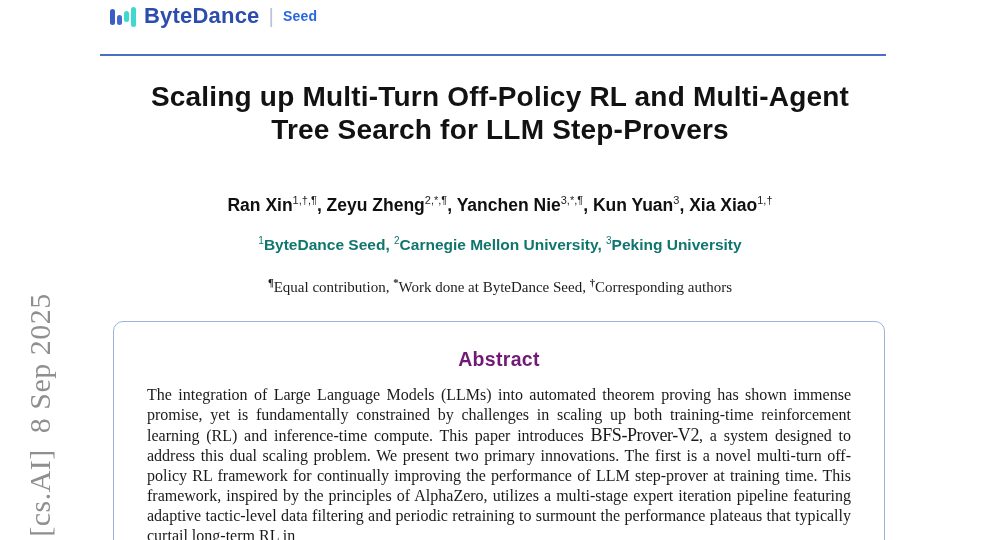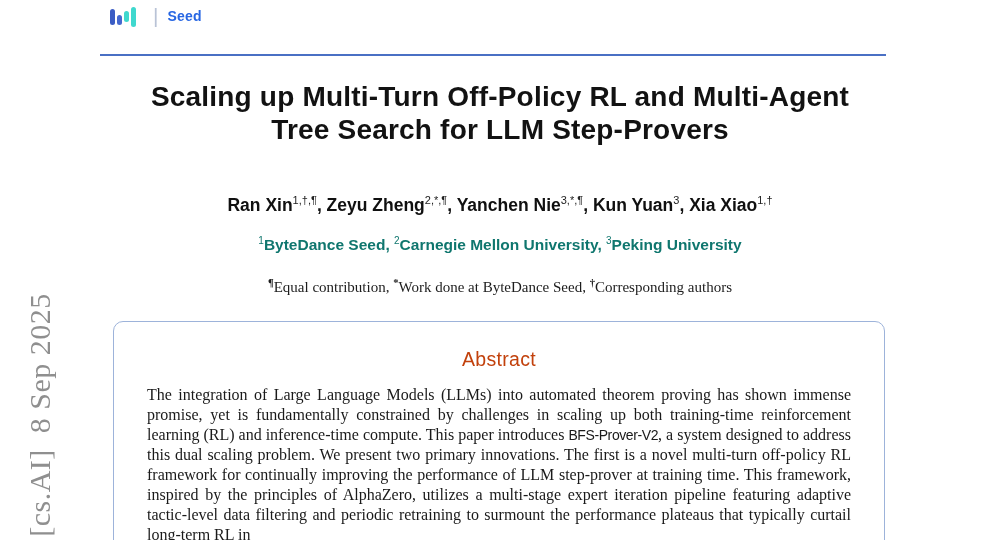--- a/index.html
+++ b/index.html
@@ -48,40 +48,41 @@
 
   .footnotes { position:absolute; left:100px; width:800px; top:277px;
                text-align:center; font-family:"Liberation Serif", serif;
                font-size:15px; color:#1c1c1c; }
   .footnotes sup { font-size:10.5px; font-weight:bold; }
 
   
   .abstract-box { position:absolute; left:113px; top:321px; width:772px; height:300px;
                   border:1.6px solid #9db3da; border-radius:10px; background:#fff; }
   .abstract-heading { padding-top:26px; text-align:center;
-                      font-size:19.5px; font-weight:normal; color:#c2410c;
+                      font-size:19.5px; font-weight:bold; color:#701a75;
                       letter-spacing:0.3px; }
   .abstract-body { margin:14px 33px 0 33px; text-align:justify;
                    font-family:"Liberation Serif", serif; font-size:16px;
                    line-height:20px; color:#1a1a1a; }
-  .abstract-body .mono { font-family:Liberation Sans, sans-serif;
-                         font-size:14px; letter-spacing:-0.4px; }
+  .abstract-body .mono { font-family:Liberation Serif, serif;
+                         font-size:18px; letter-spacing:-0.4px; }
 </style>
 </head>
 <body>
 
 <div class="watermark">[cs.AI]&nbsp; 8 Sep 2025</div>
 
 <div class="logo-row">
   <span class="logo-icon">
     <i class="bar1"></i>
       <i class="bar2"></i>
       <i class="bar3"></i>
       <i class="bar4"></i>
   </span>
+  <span class="logo-bytedance">ByteDance</span>
   <span class="logo-sep">|</span>
   <span class="logo-seed">Seed</span>
 </div>
 
 <div class="hrule"></div>
 
 <h1 class="title">
   <div>Scaling up Multi-Turn Off-Policy RL and Multi-Agent</div>
   <div>Tree Search for LLM Step-Provers</div>
 </h1>

